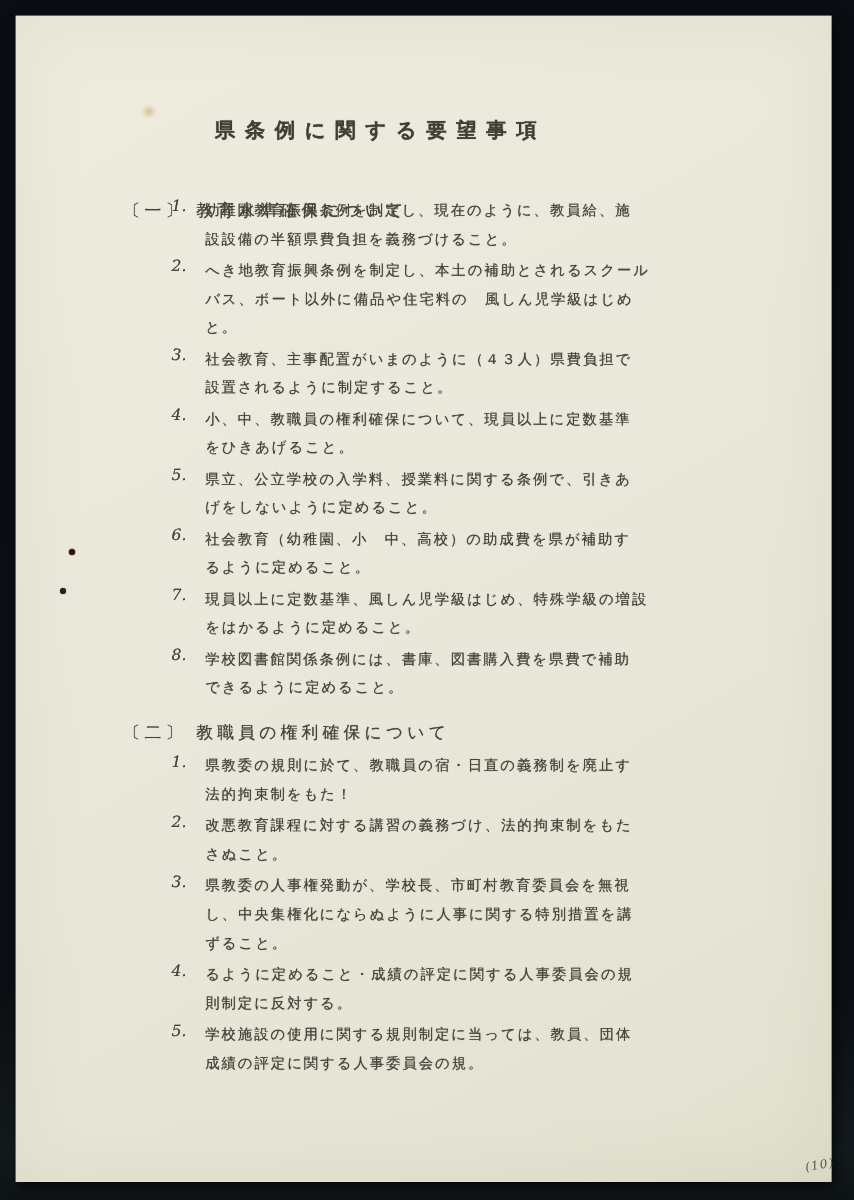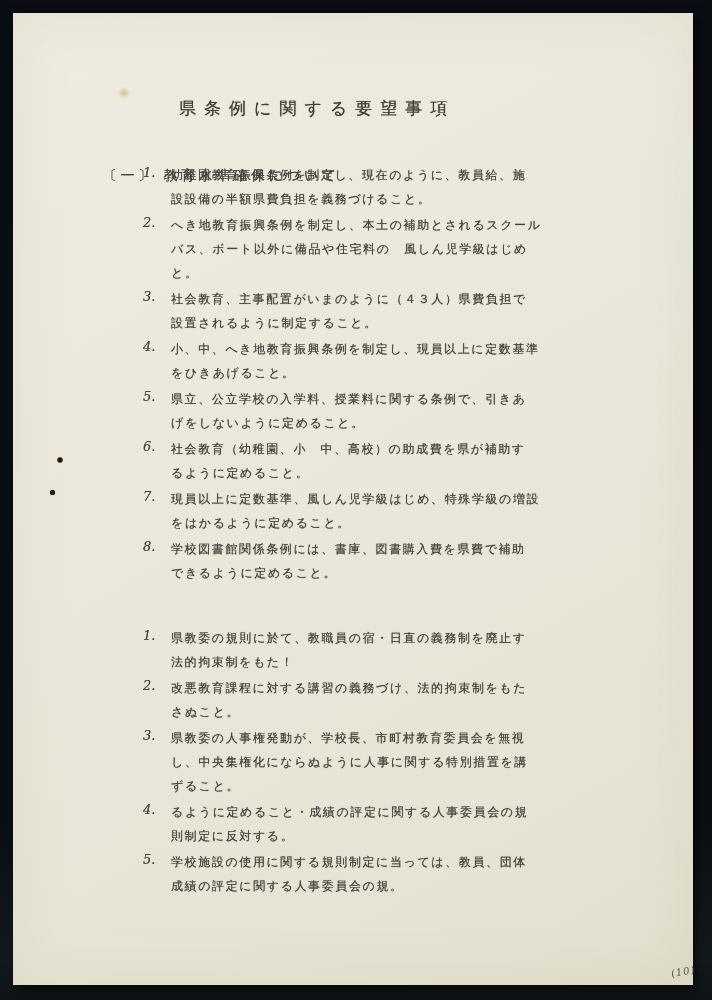--- a/index.html
+++ b/index.html
@@ -19,21 +19,21 @@
   .stain{
     position:absolute;left:104px;top:74px;width:14px;height:12px;border-radius:50%;
     background:radial-gradient(circle,#c8a75f 0%,rgba(216,200,154,0.35) 55%,rgba(216,200,154,0) 75%);
     opacity:.6;
   }
   .speck{position:absolute;border-radius:50%;}
   .speck-a{left:44px;top:444px;width:6px;height:6px;background:radial-gradient(circle,#1c1813 0%,#1c1813 45%,#a05c20 70%,rgba(160,92,32,0) 100%);}
   .speck-b{left:37px;top:477px;width:5px;height:5px;background:#23211c;box-shadow:0 0 1px #23211c;}
   .title{
     position:absolute;left:166px;top:84px;
-    font-size:17px;font-weight:400;letter-spacing:8px;
+    font-size:17px;font-weight:700;letter-spacing:8px;
     color:#403e36;text-shadow:0 0 .7px rgba(60,56,46,.8);
     white-space:nowrap;
   }
   .sec-heading{
     position:absolute;left:90px;
     font-size:14px;font-weight:500;letter-spacing:3.5px;
     color:#45433b;text-shadow:0 0 .6px rgba(64,60,50,.7);
     white-space:nowrap;
   }
   .sec1-heading{top:126px;margin-top:28px;}
@@ -86,21 +86,21 @@
 バス、ボート以外に備品や住宅料の　風しん児学級はじめ
 と。</span>
       </div>
       <div class="item">
         <span class="num">3.</span>
         <span class="txt">社会教育、主事配置がいまのように（４３人）県費負担で
 設置されるように制定すること。</span>
       </div>
       <div class="item">
         <span class="num">4.</span>
-        <span class="txt">小、中、へき地教育振興条例を制定し、現員以上に定数基準
+        <span class="txt">小、中、教職員の権利確保について、現員以上に定数基準
 をひきあげること。</span>
       </div>
       <div class="item">
         <span class="num">5.</span>
         <span class="txt">県立、公立学校の入学料、授業料に関する条例で、引きあ
 げをしないように定めること。</span>
       </div>
       <div class="item">
         <span class="num">6.</span>
         <span class="txt">社会教育（幼稚園、小　中、高校）の助成費を県が補助す
@@ -111,20 +111,21 @@
         <span class="txt">現員以上に定数基準、風しん児学級はじめ、特殊学級の増設
 をはかるように定めること。</span>
       </div>
       <div class="item">
         <span class="num">8.</span>
         <span class="txt">学校図書館関係条例には、書庫、図書購入費を県費で補助
 できるように定めること。</span>
       </div>
     </div>
 
+    <div class="sec-heading sec2-heading">〔二〕 教職員の権利確保について</div>
 
     <div class="items sec2-items">
       <div class="item">
         <span class="num">1.</span>
         <span class="txt">県教委の規則に於て、教職員の宿・日直の義務制を廃止す
 法的拘束制をもた！</span>
       </div>
       <div class="item">
         <span class="num">2.</span>
         <span class="txt">改悪教育課程に対する講習の義務づけ、法的拘束制をもた

